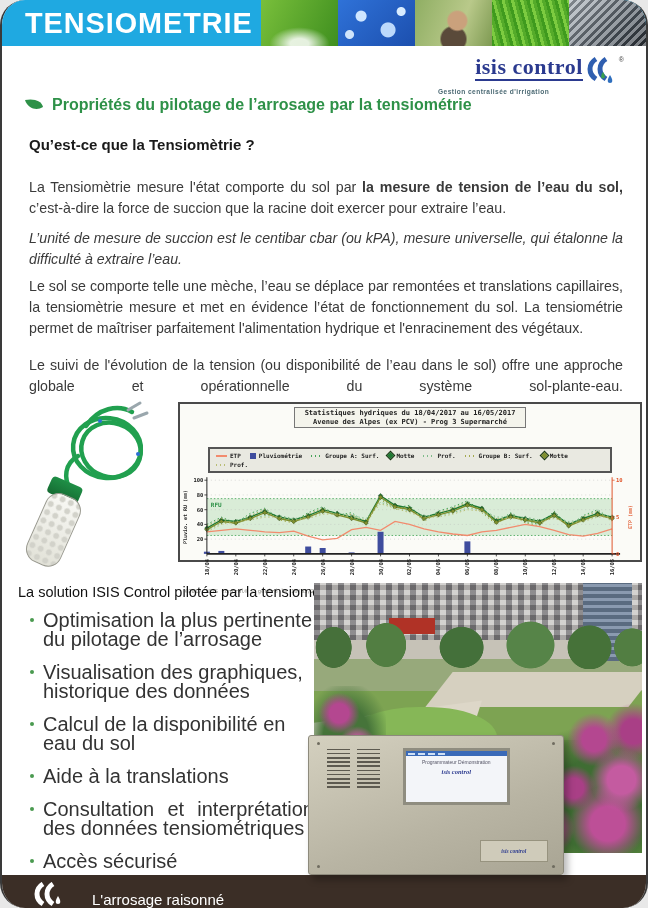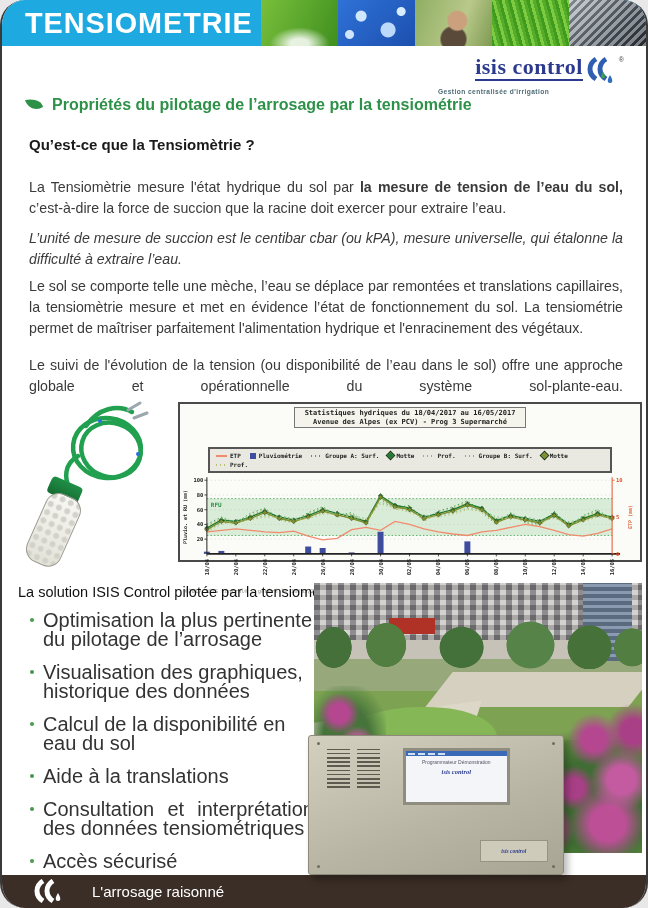--- a/index.html
+++ b/index.html
@@ -89,21 +89,21 @@
   .screen-bar i{display:block;width:7px;height:1.5px;background:#cfe0f5;}
   .screen-txt{text-align:center;font-size:5px;color:#556;margin-top:3px;}
   .screen-logo{text-align:center;font-family:"Liberation Serif",serif;font-weight:bold;font-style:italic;
     font-size:6.5px;color:#2b3a8f;margin-top:3px;}
   .sticker{position:absolute;right:6%;bottom:9%;width:26%;height:14%;background:#cfcbba;border:1px solid #97937f;
     display:flex;align-items:center;justify-content:center;font-family:"Liberation Serif",serif;
     font-weight:bold;font-style:italic;font-size:5.5px;color:#2b3a8f;}
   .screw{position:absolute;width:3px;height:3px;border-radius:50%;background:#6f6c60;}
   .sc1{left:3%;top:4%;} .sc2{right:3%;top:4%;} .sc3{left:3%;bottom:4%;} .sc4{right:3%;bottom:4%;}
   
-  .footer{position:absolute;left:0;top:875px;width:100%;height:33px;background:#3b2e26;display:flex;align-items:center;}
+  .footer{position:absolute;left:0;top:875px;width:100%;height:33px;background:#3b2e26;display:flex;align-items:flex-end;}
   .footer svg{margin-left:30px;}
   .footer-text{color:#fff;font-size:15px;margin-left:26px;}
 </style>
 </head>
 <body>
 
 <div class="page">
 
   <div class="header">
     <div class="header-title">TENSIOMETRIE</div>
@@ -131,21 +131,21 @@
   </div>
 
   <div class="section-title">
     <svg width="20" height="15" viewBox="0 0 20 15">
       <path d="M1 2 C10 0 18 3 19 9 C13 13 4 11 1 2 Z" fill="#2e9148"></path>
     </svg>
     <span>Propriétés du pilotage de l’arrosage par la tensiométrie</span>
   </div>
 
   <div class="h2">Qu’est-ce que la Tensiomètrie ?</div>
-  <p class="para p1"><span>La Tensiomètrie mesure l'état hydrique du sol  par </span><b> la mesure de tension de l’eau du sol, </b><span> c’est-à-dire la force de succion que la racine doit exercer pour extraire l’eau.</span></p>
+  <p class="para p1"><span>La Tensiomètrie mesure l'état comporte du sol  par </span><b> la mesure de tension de l’eau du sol, </b><span> c’est-à-dire la force de succion que la racine doit exercer pour extraire l’eau.</span></p>
   <p class="para p2">L’unité de mesure de succion est le centibar cbar (ou kPA), mesure universelle, qui étalonne la difficulté à extraire l’eau.</p>
   <p class="para p3">Le sol se comporte telle une mèche, l’eau se déplace par remontées et translations capillaires, la tensiomètrie mesure et met en évidence l’état de fonctionnement du sol. La tensiométrie permet de maîtriser parfaitement l'alimentation hydrique et l'enracinement des végétaux.</p>
   <p class="para p4">Le suivi de l'évolution de la tension (ou disponibilité de l’eau dans le sol) offre une approche globale et opérationnelle du système sol-plante-eau.</p>
 
   <div class="probe-fig">
     <svg width="156" height="170" viewBox="0 0 156 170">
       <g fill="none" stroke="#21a04f" stroke-width="4.5" stroke-linecap="round">
         <ellipse cx="97" cy="52" rx="30" ry="27" transform="rotate(18 97 52)"></ellipse>
         <ellipse cx="93" cy="50" rx="34" ry="30" transform="rotate(6 93 50)"></ellipse>
         <path d="M72 28 C 84 10, 104 6, 118 14"></path>

